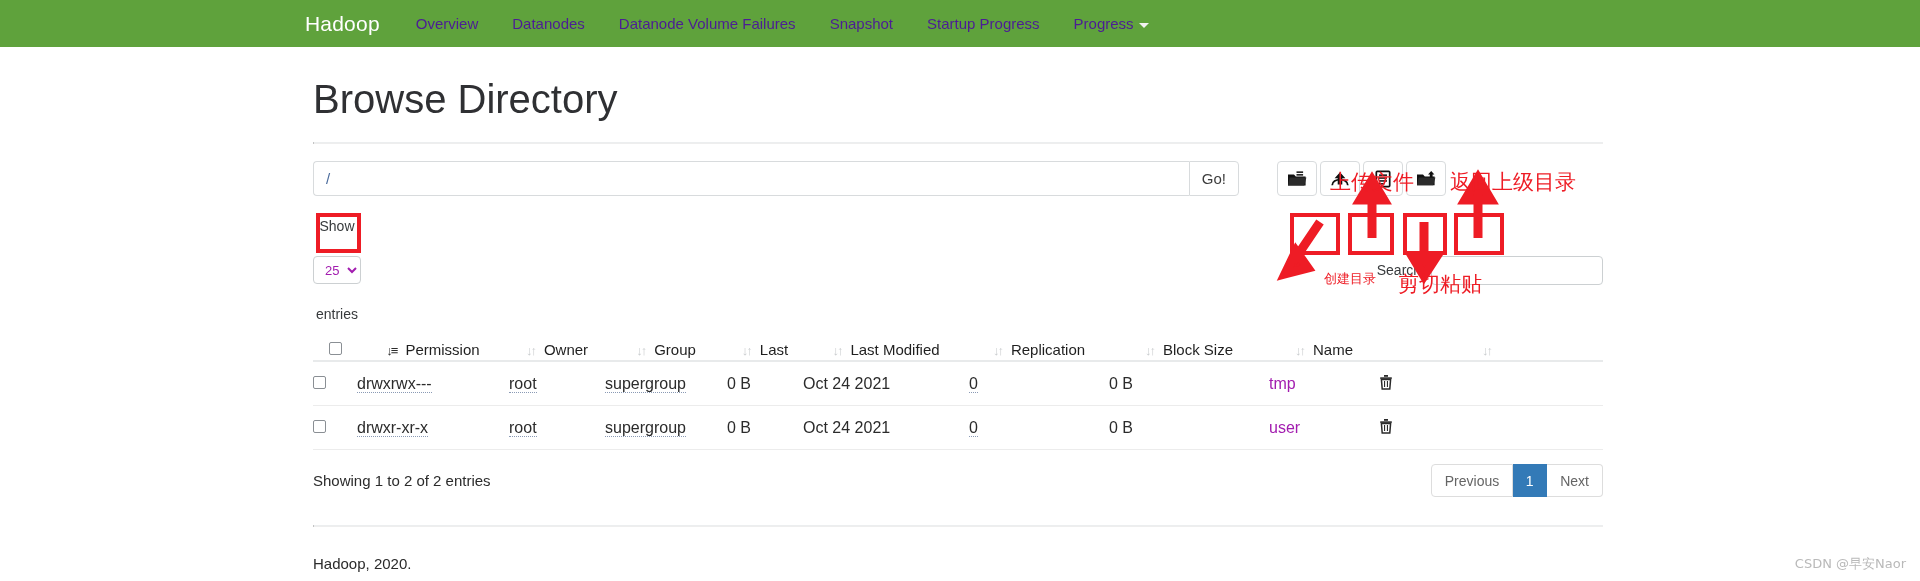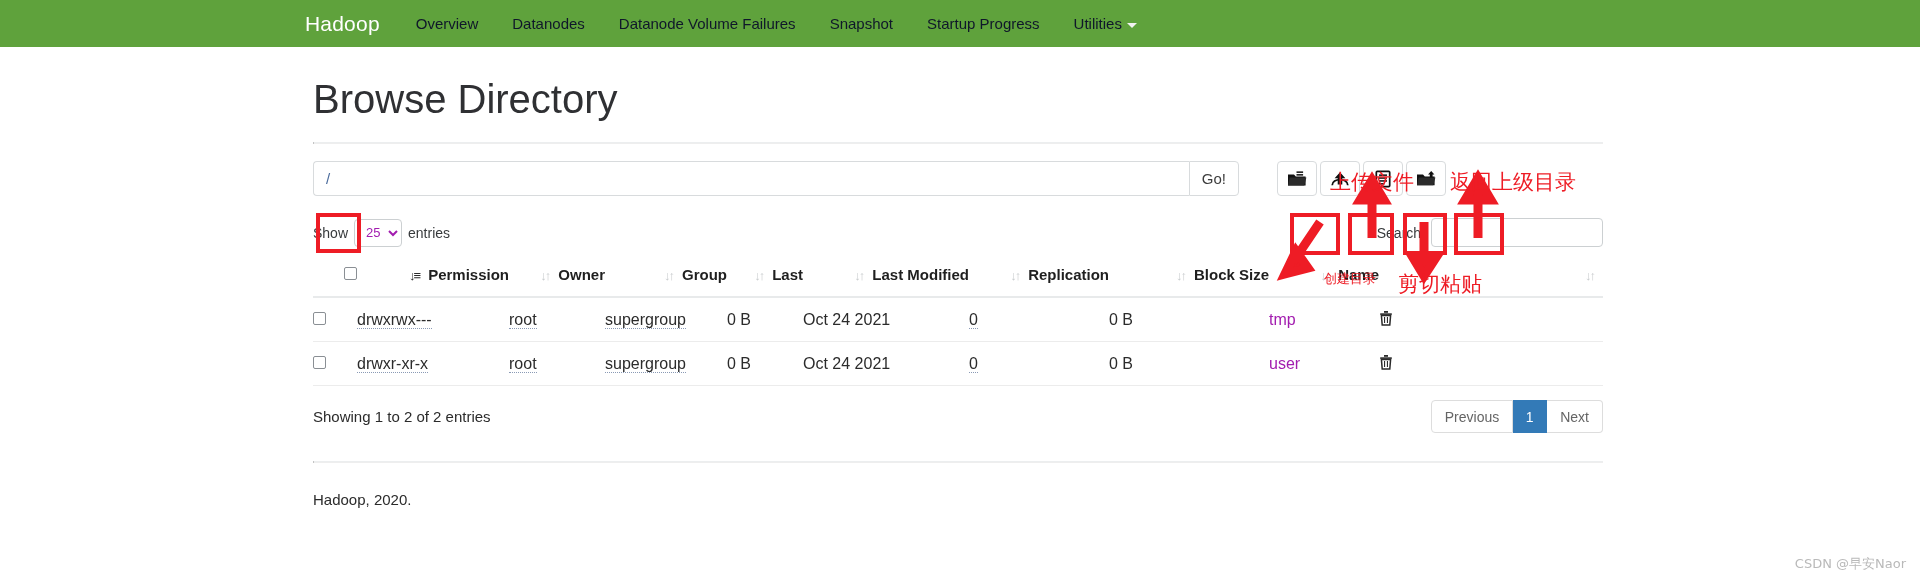--- a/index.html
+++ b/index.html
@@ -20,21 +20,21 @@
     background:#5fa23c;
     display:flex; align-items:center;
     padding-left:305px;
   }
   .brand {
     color:#ffffff; font-size:21px; font-weight:400;
     margin-right:36px; letter-spacing:.2px;
     text-decoration:none; cursor:pointer;
   }
   .nav-link {
-    color:#0f172a; font-size:15px; font-weight:400;
+    color:#4c1d95; font-size:15px; font-weight:400;
     margin-right:34px; text-decoration:none; cursor:pointer;
     white-space:nowrap;
   }
   .nav-link:last-child { margin-right:0; }
   .caret {
     display:inline-block; width:0; height:0;
     border-left:5px solid transparent; border-right:5px solid transparent;
     border-top:5px solid #f2f2f2;
     margin-left:5px; vertical-align:middle;
   }
@@ -82,40 +82,40 @@
     display:flex; align-items:center; justify-content:center;
     cursor:pointer; padding:0;
   }
   .icon-btn svg { display:block; }
 
   
   .controls {
     display:flex; justify-content:space-between; align-items:center;
     margin-top:22px; font-size:14px; color:#373a3c;
   }
-  .length-wrap { display:flex; align-items:center; gap:6px; }
+  .length-wrap { display:flex; align-items:center; gap:22px;flex-direction:column; }
   .length-select {
     height:28px; border:1px solid #ccd0d2; border-radius:4px;
     background:#fff; font-size:13px; color:#a21caf;
     padding:0 4px 0 7px; font-family:"Liberation Sans", sans-serif;
     cursor:pointer;
   }
   .search-wrap { display:flex; align-items:center; gap:6px; }
   .search-input {
     width:172px; height:29px;
     border:1px solid #ccd0d2; border-radius:4px;
     background:#fff; padding:0 7px; font-size:13px;
     font-family:"Liberation Sans", sans-serif; outline:none;
   }
 
   
   table.files { width:100%; border-collapse:collapse; margin-top:13px; }
   table.files th {
-    text-align:right; font-size:15px; font-weight:bold; color:#1f1f1f;
-    padding:6px 0 13px 0; border-bottom:2px solid #e8eaeb;
+    text-align:center; font-size:15px; font-weight:normal; color:#1f1f1f;
+    padding:6px 0 2px 0; border-bottom:2px solid #e8eaeb;
     white-space:nowrap; cursor:pointer; position:relative;
   }
   table.files td {
     font-size:16px; color:#2b2b2b; padding:12px 0 11px 0;
     border-bottom:1px solid #ececec; vertical-align:middle;
   }
   table.files tbody tr:last-child td { border-bottom:1px solid #ececec; }
   .sort-ic {
     display:inline-block; margin-right:9px; color:#c9ccce;
     font-size:13px; letter-spacing:-2px;
@@ -182,21 +182,21 @@
 </head>
 <body>
 
 <nav class="navbar">
   <a class="brand">Hadoop</a>
   <a class="nav-link">Overview</a>
   <a class="nav-link">Datanodes</a>
   <a class="nav-link">Datanode Volume Failures</a>
   <a class="nav-link">Snapshot</a>
   <a class="nav-link">Startup Progress</a>
-  <a class="nav-link"><span>Utilities</span><i class="caret"></i></a>
+  <a class="nav-link"><span>Progress</span><i class="caret"></i></a>
 </nav>
 
 <div class="container">
 
   <h1 class="page-title">Browse Directory</h1>
   <hr class="hr">
 
   <div class="path-row">
     <div class="input-group">
       <input class="path-input" type="text" value="/" style="">

